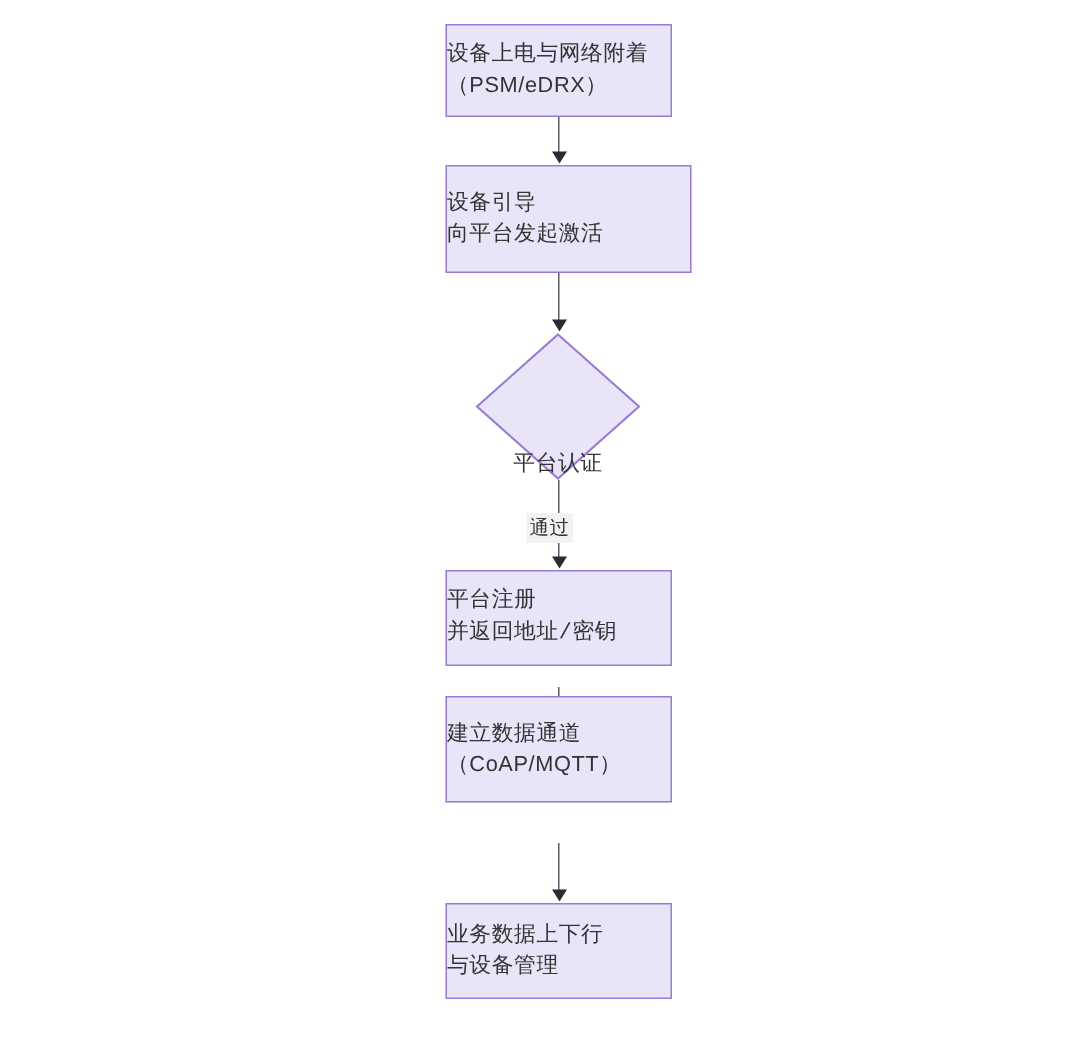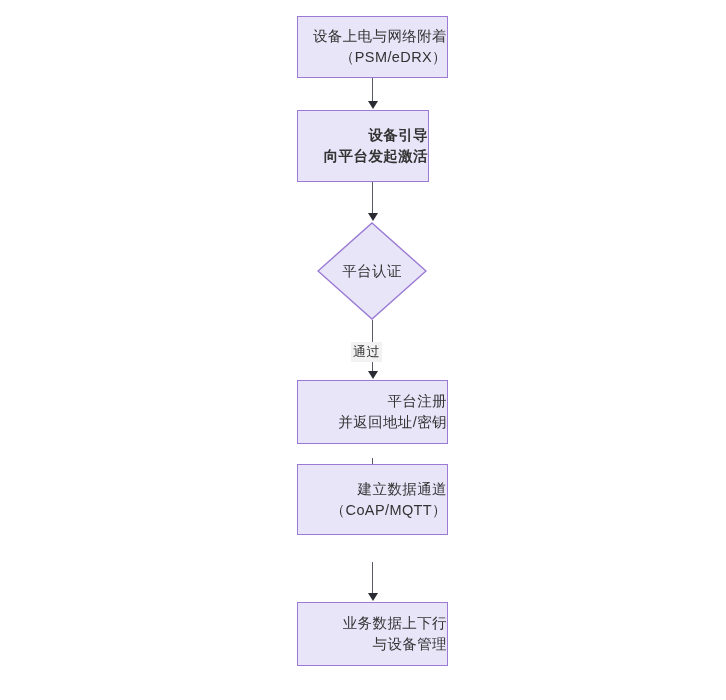--- a/index.html
+++ b/index.html
@@ -16,38 +16,38 @@
   #flow-canvas {
     position: relative;
     width: 726px;
     height: 700px;
   }
   .node {
     position: absolute;
     box-sizing: border-box;
     display: flex;
     flex-direction: column;
-    align-items: flex-end;
+    align-items: flex-start;
     justify-content: center;
     background: #e8e5f9;
     border: 1.4px solid #9a7ad4;
     color: #333333;
     font-size: 14.5px;
     line-height: 21px;
     letter-spacing: 0.4px;
     text-align: center;
     white-space: nowrap;
   }
   .node .line2 {
     display: block;
   }
   .diamond-wrap {
     position: absolute;
     display: flex;
-    align-items: center;
+    align-items: flex-end;
     justify-content: center;
   }
   .diamond-shape {
     position: absolute;
     left: 0;
     top: 0;
     width: 100%;
     height: 100%;
   }
   .diamond-label {
@@ -117,33 +117,33 @@
   <div class="connector">
     <div class="conn-line" style="left:372px; top:562px; height:32px;"></div>
     <div class="conn-head" style="left:367.5px; top:593px;"></div>
   </div>
 
   <div class="node" style="left:297px; top:16px; width:151px; height:62px;">
     <span class="line1">设备上电与网络附着</span>
     <span class="line2">（PSM/eDRX）</span>
   </div>
 
-  <div class="node" style="left:297px; top:110px; width:132px; height:72px;font-weight:bold;">
+  <div class="node" style="left:297px; top:110px; width:164px; height:72px;">
     <span class="line1">设备引导</span>
     <span class="line2">向平台发起激活</span>
   </div>
 
   <div class="diamond-wrap" style="left:317px; top:222px; width:110px; height:98px;">
     <svg class="diamond-shape" viewBox="0 0 110 98" preserveAspectRatio="none">
       <polygon points="55,1 109,49 55,97 1,49" fill="#e8e5f9" stroke="#9a7ad4" stroke-width="1.4"></polygon>
     </svg>
     <span class="diamond-label">平台认证</span>
   </div>
 
-  <div class="node" style="left:297px; top:380px; width:151px; height:64px;">
+  <div class="node" style="left:297px; top:380px; width:151px; height:64px;font-family:Liberation Mono, monospace;">
     <span class="line1">平台注册</span>
     <span class="line2">并返回地址/密钥</span>
   </div>
 
   <div class="node" style="left:297px; top:464px; width:151px; height:71px;">
     <span class="line1">建立数据通道</span>
     <span class="line2">（CoAP/MQTT）</span>
   </div>
 
   <div class="node" style="left:297px; top:602px; width:151px; height:64px;">

